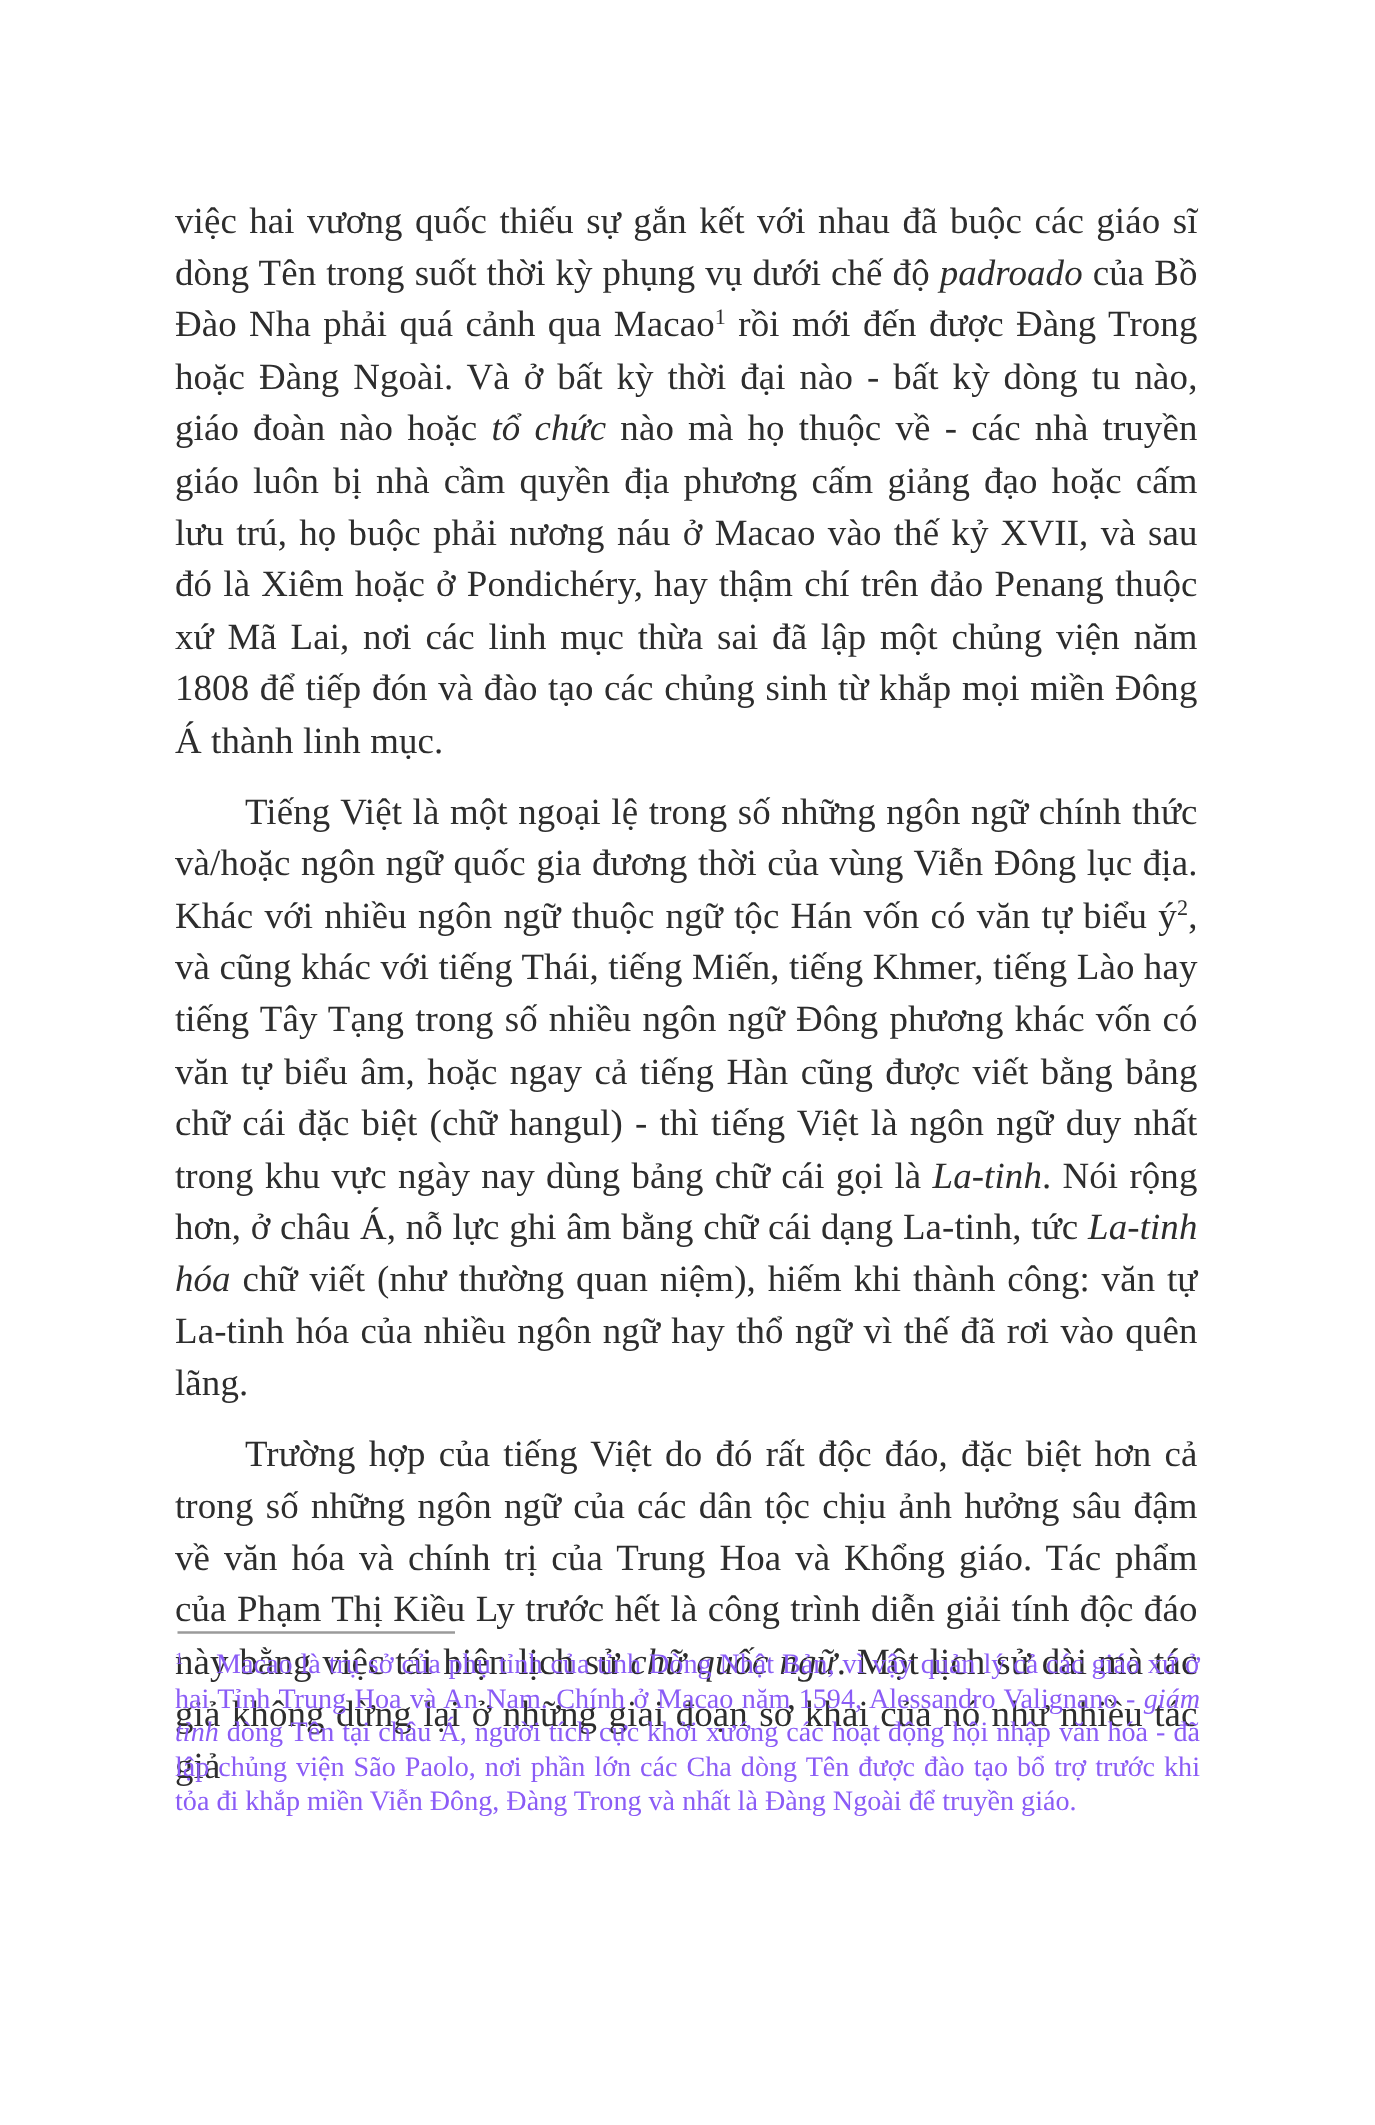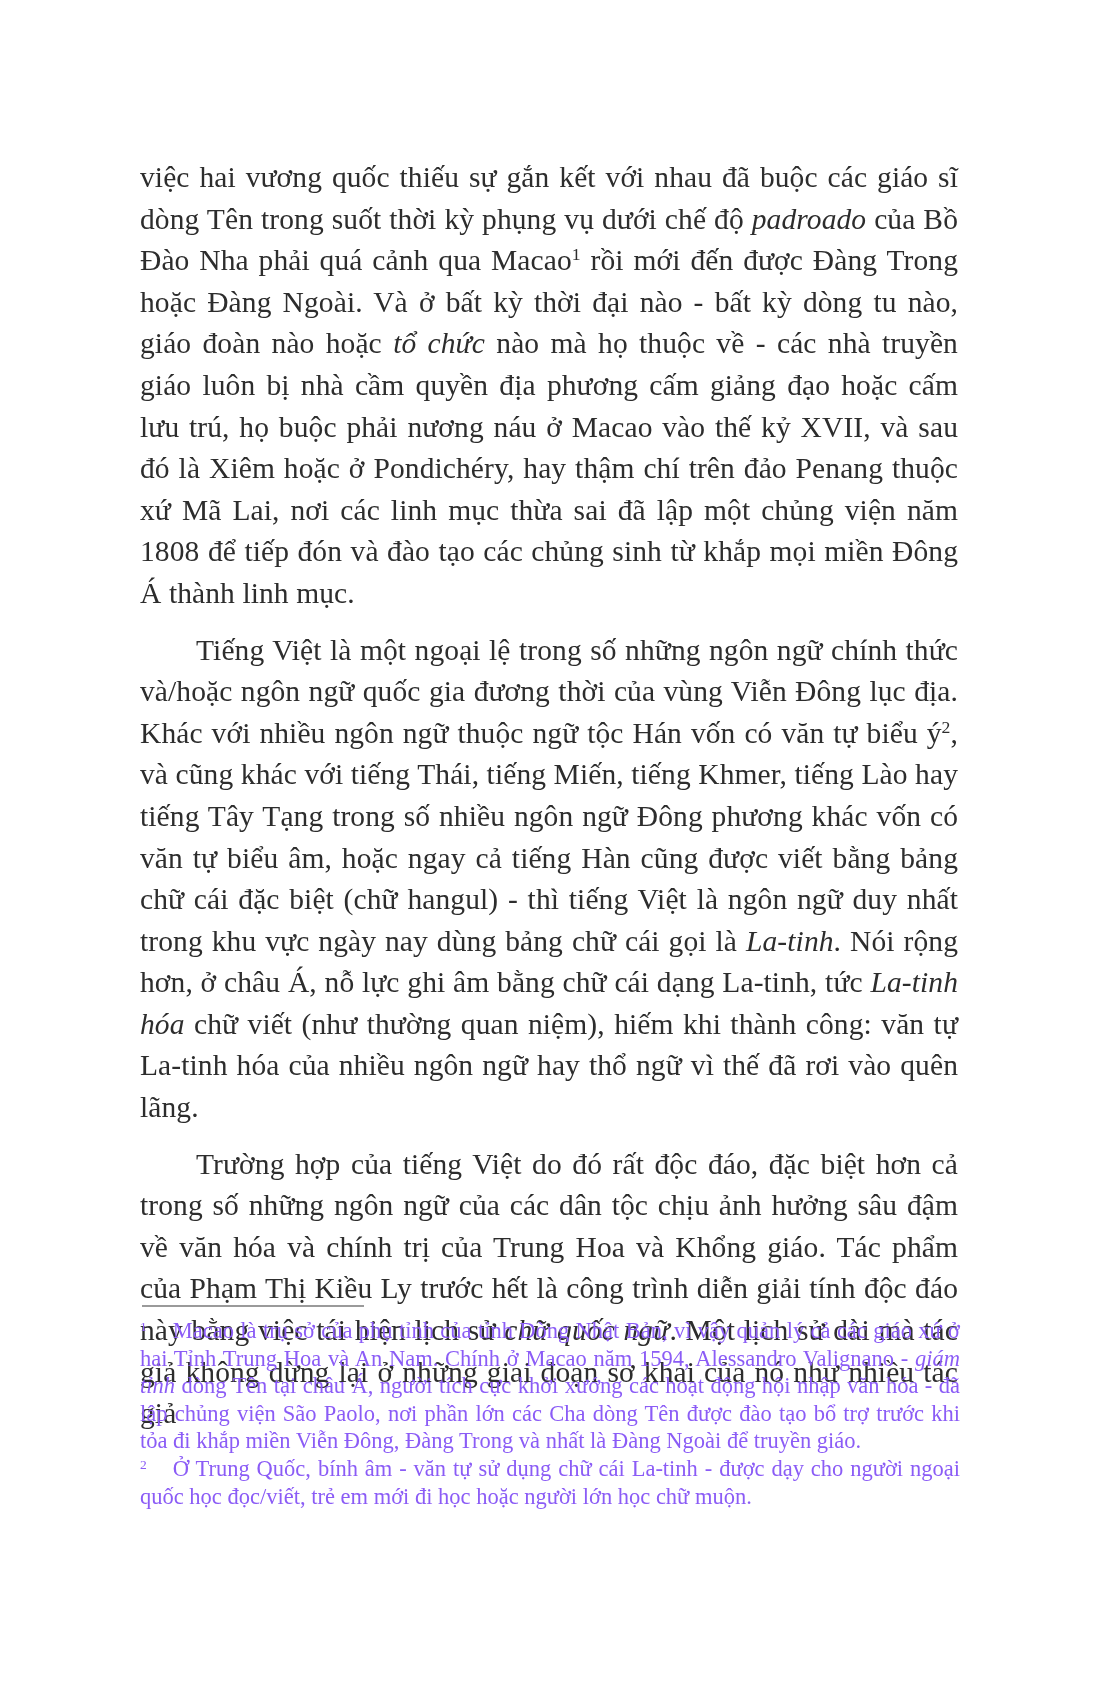--- a/index.html
+++ b/index.html
@@ -78,19 +78,16 @@
     <p class="para no-indent">việc hai vương quốc thiếu sự gắn kết với nhau đã buộc các giáo sĩ dòng Tên trong suốt thời kỳ phụng vụ dưới chế độ <i>padroado</i> của Bồ Đào Nha phải quá cảnh qua Macao<sup class="ref">1</sup> rồi mới đến được Đàng Trong hoặc Đàng Ngoài. Và ở bất kỳ thời đại nào - bất kỳ dòng tu nào, giáo đoàn nào hoặc <i>tổ chức</i> nào mà họ thuộc về - các nhà truyền giáo luôn bị nhà cầm quyền địa phương cấm giảng đạo hoặc cấm lưu trú, họ buộc phải nương náu ở Macao vào thế kỷ XVII, và sau đó là Xiêm hoặc ở Pondichéry, hay thậm chí trên đảo Penang thuộc xứ Mã Lai, nơi các linh mục thừa sai đã lập một chủng viện năm 1808 để tiếp đón và đào tạo các chủng sinh từ khắp mọi miền Đông Á thành linh mục.</p>
     <p class="para">Tiếng Việt là một ngoại lệ trong số những ngôn ngữ chính thức và/hoặc ngôn ngữ quốc gia đương thời của vùng Viễn Đông lục địa. Khác với nhiều ngôn ngữ thuộc ngữ tộc Hán vốn có văn tự biểu ý<sup class="ref">2</sup>, và cũng khác với tiếng Thái, tiếng Miến, tiếng Khmer, tiếng Lào hay tiếng Tây Tạng trong số nhiều ngôn ngữ Đông phương khác vốn có văn tự biểu âm, hoặc ngay cả tiếng Hàn cũng được viết bằng bảng chữ cái đặc biệt (chữ hangul) - thì tiếng Việt là ngôn ngữ duy nhất trong khu vực ngày nay dùng bảng chữ cái gọi là <i>La-tinh</i>. Nói rộng hơn, ở châu Á, nỗ lực ghi âm bằng chữ cái dạng La-tinh, tức <i>La-tinh hóa</i> chữ viết (như thường quan niệm), hiếm khi thành công: văn tự La-tinh hóa của nhiều ngôn ngữ hay thổ ngữ vì thế đã rơi vào quên lãng.</p>
     <p class="para">Trường hợp của tiếng Việt do đó rất độc đáo, đặc biệt hơn cả trong số những ngôn ngữ của các dân tộc chịu ảnh hưởng sâu đậm về văn hóa và chính trị của Trung Hoa và Khổng giáo. Tác phẩm của Phạm Thị Kiều Ly trước hết là công trình diễn giải tính độc đáo này bằng việc tái hiện lịch sử <i>chữ quốc ngữ</i>. Một lịch sử dài mà tác giả không dừng lại ở những giai đoạn sơ khai của nó như nhiều tác giả</p>
   </main>
 
   <section class="footnotes">
     <hr class="footnote-rule">
     <p class="footnote">
       <sup class="ref fn-marker">1</sup><span class="fn-gap"></span><span>Macao là trụ sở của phụ tỉnh của tỉnh Dòng Nhật Bản, vì vậy quản lý cả các giáo xứ ở hai Tỉnh Trung Hoa và An Nam. Chính ở Macao năm 1594, Alessandro Valignano - <i>giám tỉnh</i> dòng Tên tại châu Á, người tích cực khởi xướng các hoạt động hội nhập văn hóa - đã lập chủng viện São Paolo, nơi phần lớn các Cha dòng Tên được đào tạo bổ trợ trước khi tỏa đi khắp miền Viễn Đông, Đàng Trong và nhất là Đàng Ngoài để truyền giáo.</span>
     </p>
-    <p class="footnote">
-      <sup class="ref fn-marker">2</sup><span class="fn-gap"></span><span>Ở Trung Quốc, bính âm - văn tự sử dụng chữ cái La-tinh - được dạy cho người ngoại quốc học đọc/viết, trẻ em mới đi học hoặc người lớn học chữ muộn.</span>
-    </p>
   </section>
 
 
 </div>
 
 </body></html>

